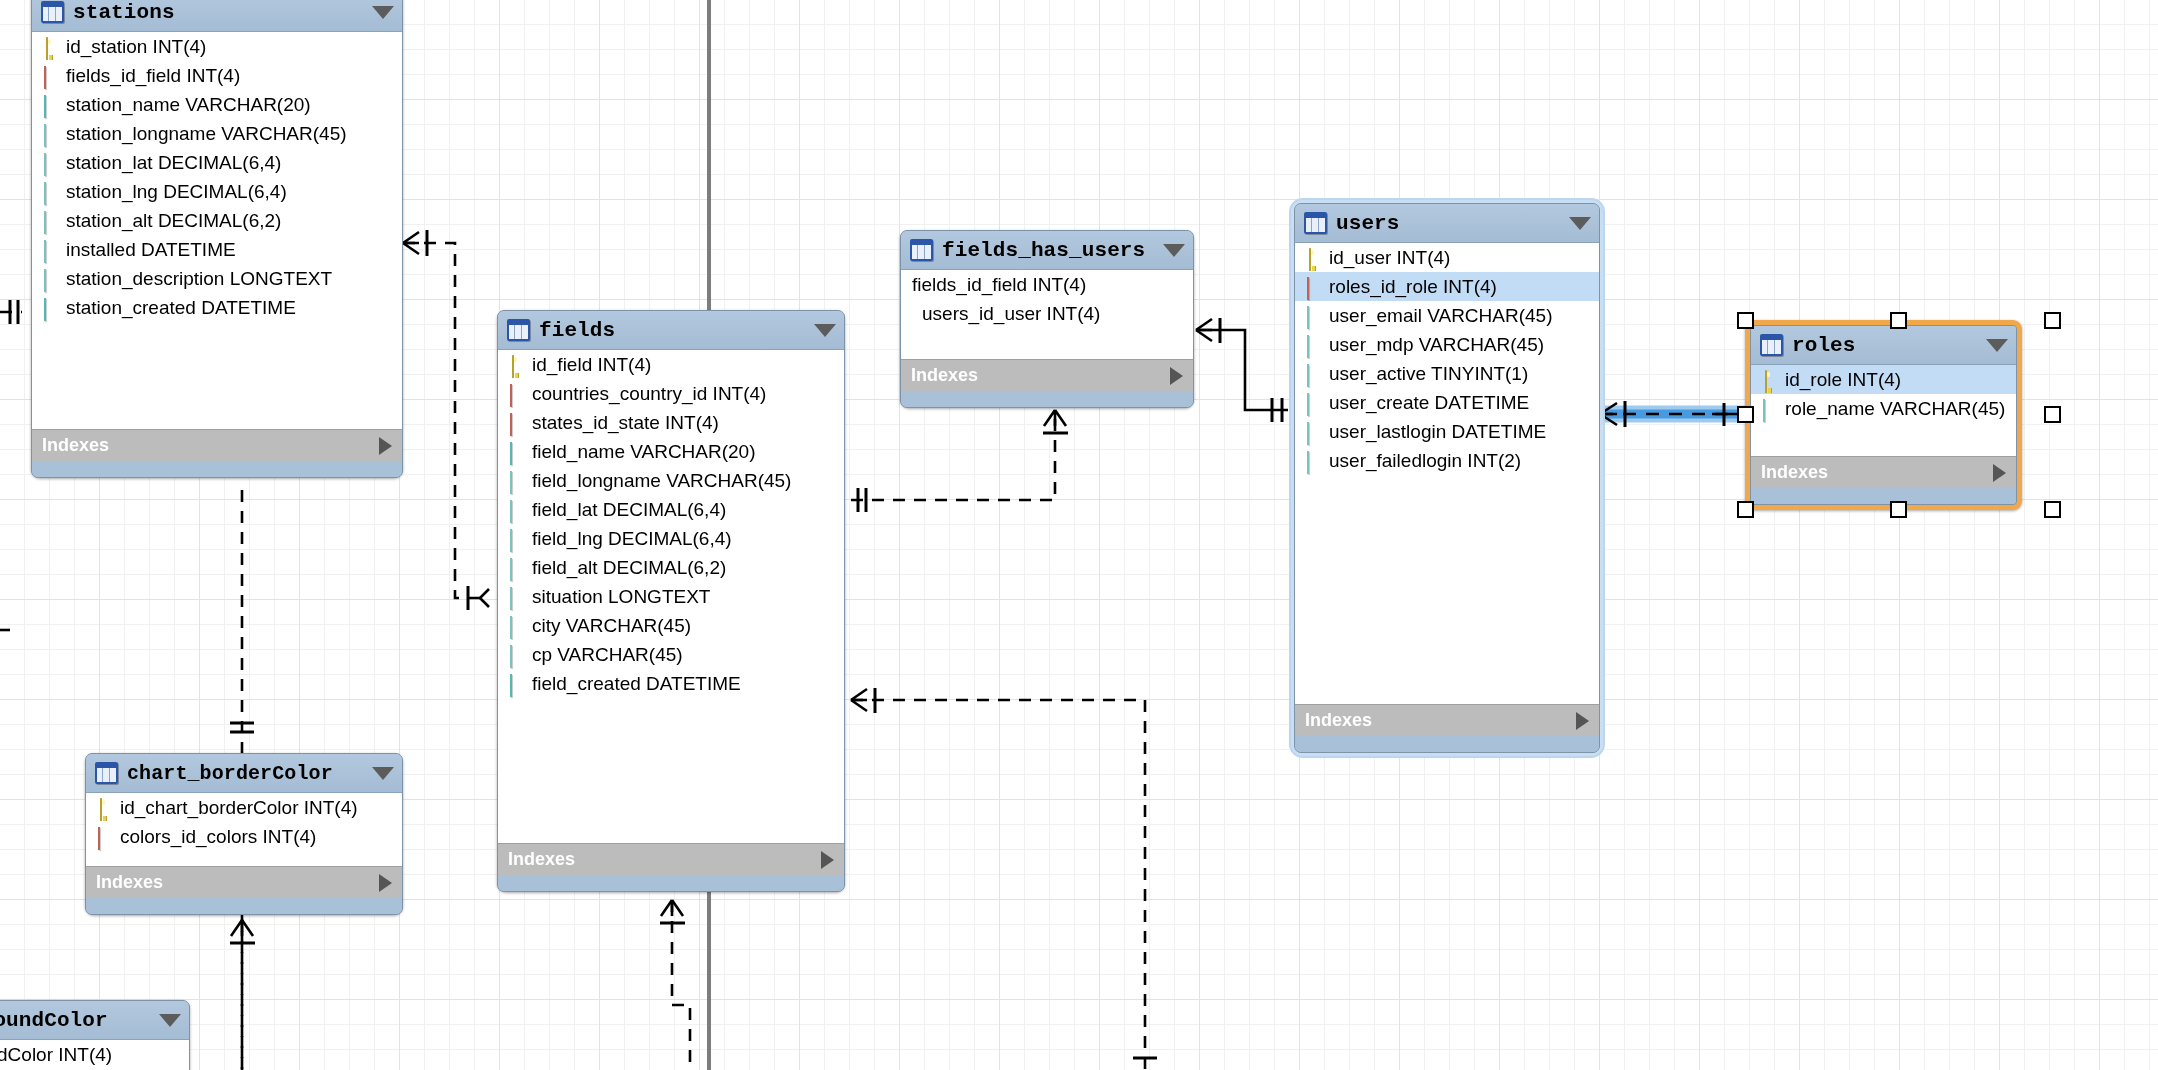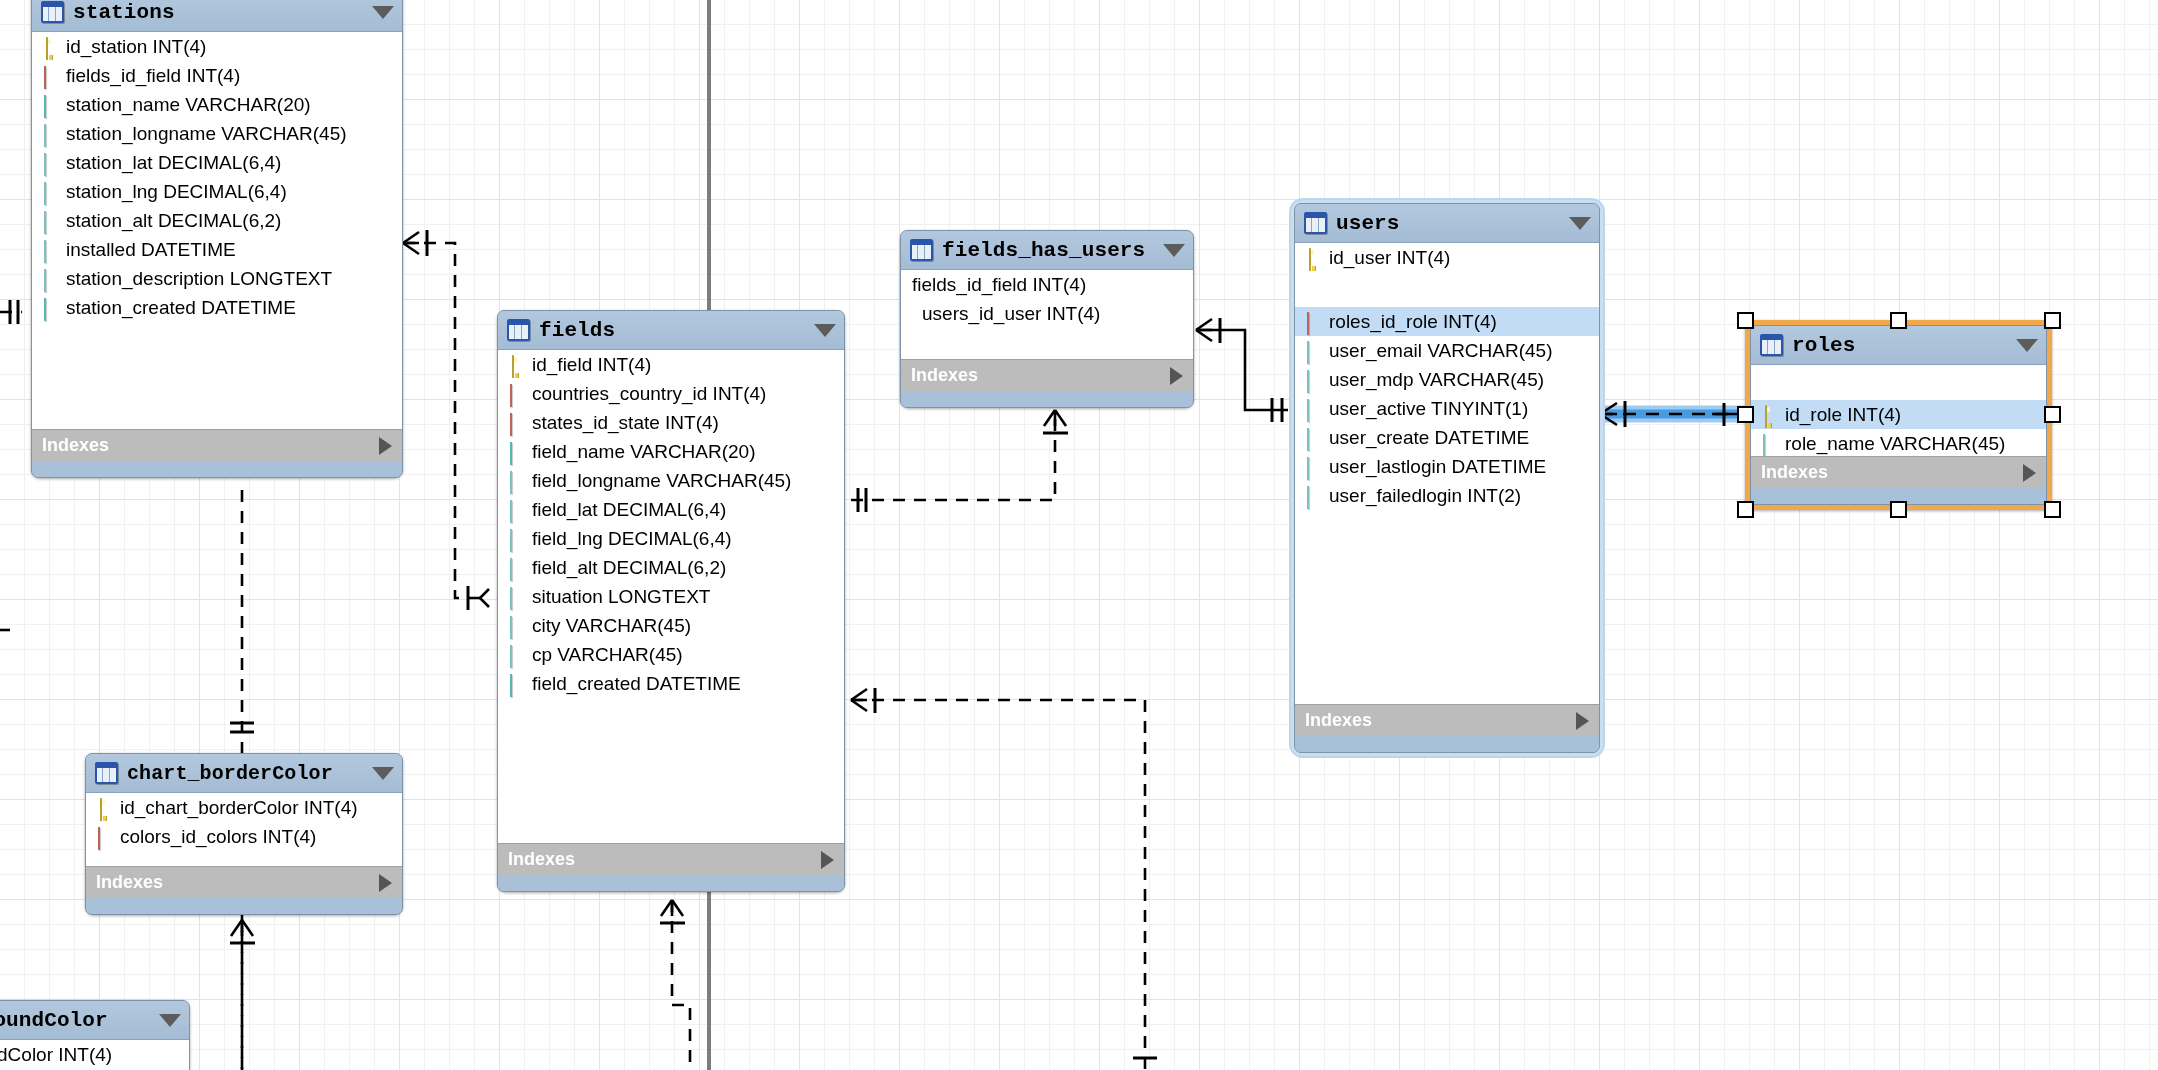--- a/index.html
+++ b/index.html
@@ -100,21 +100,21 @@
     background:#ffffff;flex:1 1 auto;
     display:flex;flex-direction:column;
     overflow:hidden;
   }
   .col{
     height:29px;flex:0 0 29px;
     display:flex;align-items:center;
     padding-left:10px;
     font-size:19px;color:#000;white-space:nowrap;
   }
-  .col.hl{background:#c2dcf5;margin-top:35px;}
+  .col.hl{background:#c2dcf5;}
   .col-ico{width:17px;height:17px;flex:0 0 17px;margin-right:7px;position:relative;}
 
   
   .ico-key{
     width:9px;height:15px;margin-left:4px;margin-top:1px;
     background:#ead24b;border:1px solid #b8a02b;border-radius:4px 4px 2px 2px;
     box-sizing:border-box;position:relative;
   }
   .ico-key::before{
     content:"";position:absolute;left:1px;top:1px;width:3px;height:5px;
@@ -415,21 +415,21 @@
           </div>
       </div>
       <div class="tbl-idx">
         <span class="idx-label">Indexes</span>
         <span class="idx-caret"></span>
       </div>
       <div class="tbl-foot"></div>
     </div>
   </div>
 
-  <div class="tbl sel-orange" style="left:1745px;top:320px;width:307px;height:190px;">
+  <div class="tbl sel-orange" style="left:1745px;top:320px;width:277px;height:190px;">
     <div class="tbl-inner">
       <div class="tbl-head">
         <div class="tbl-icon"></div>
         <div class="tbl-title">roles</div>
         <div class="tbl-caret"></div>
       </div>
       <div class="tbl-cols">
         <div class="col hl">
           <span class="col-ico"><span class="ico-key"></span></span>
           <span>id_role INT(4)</span>

